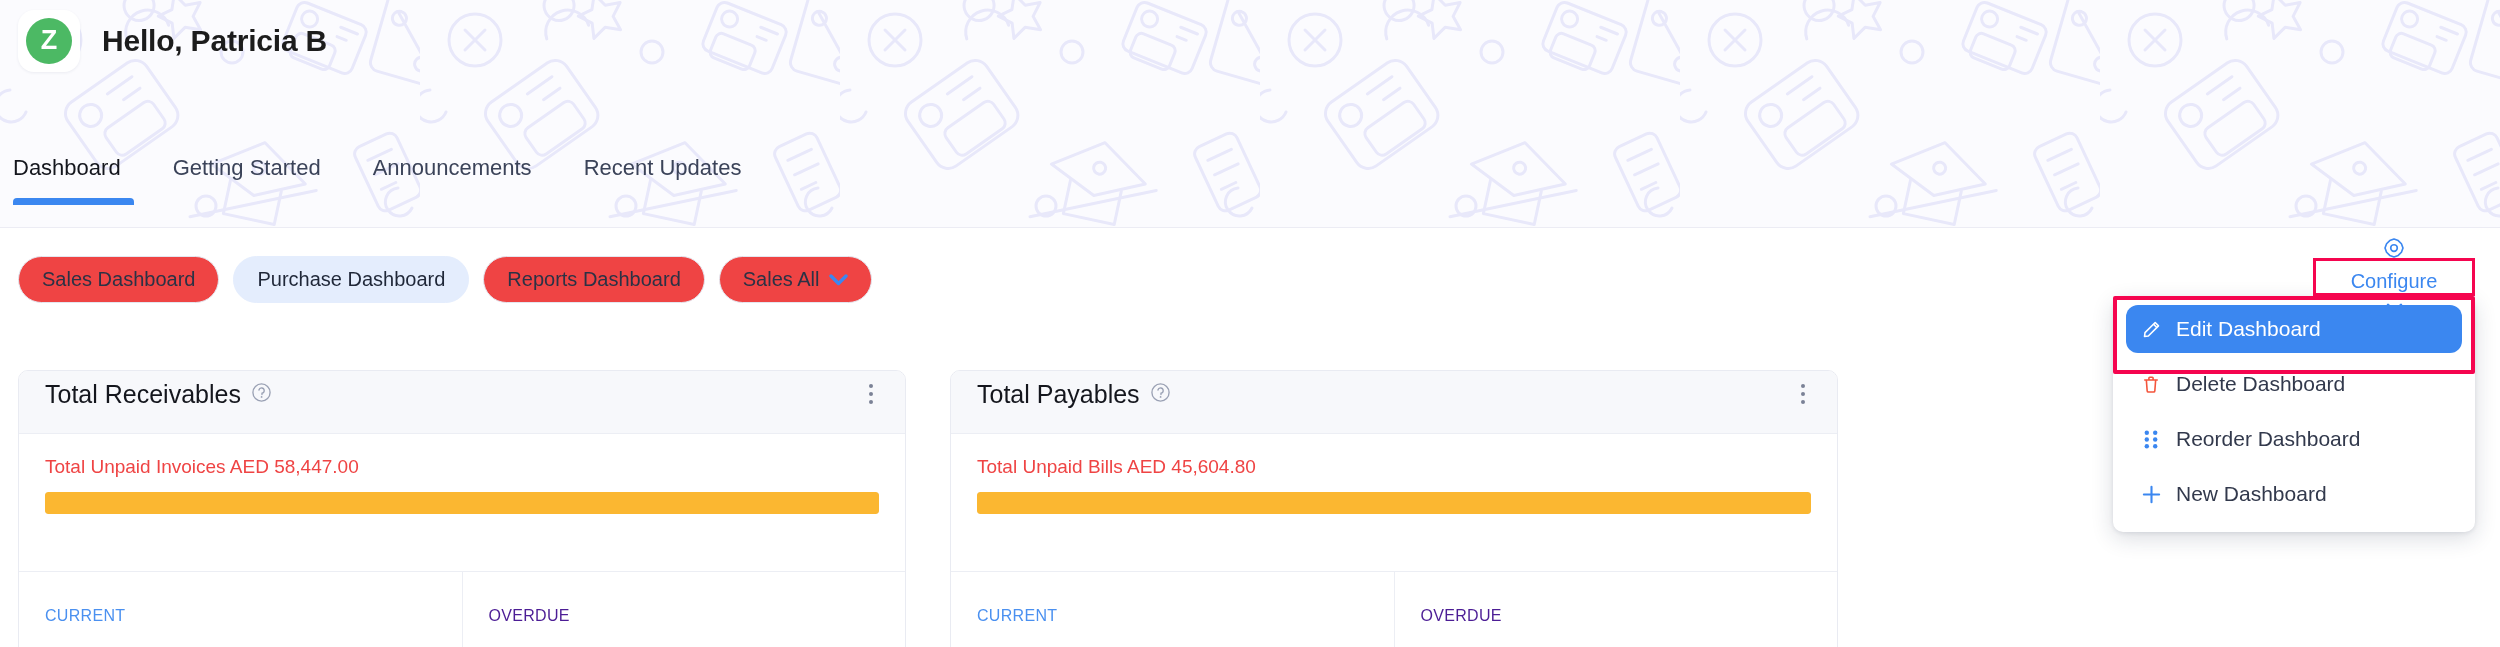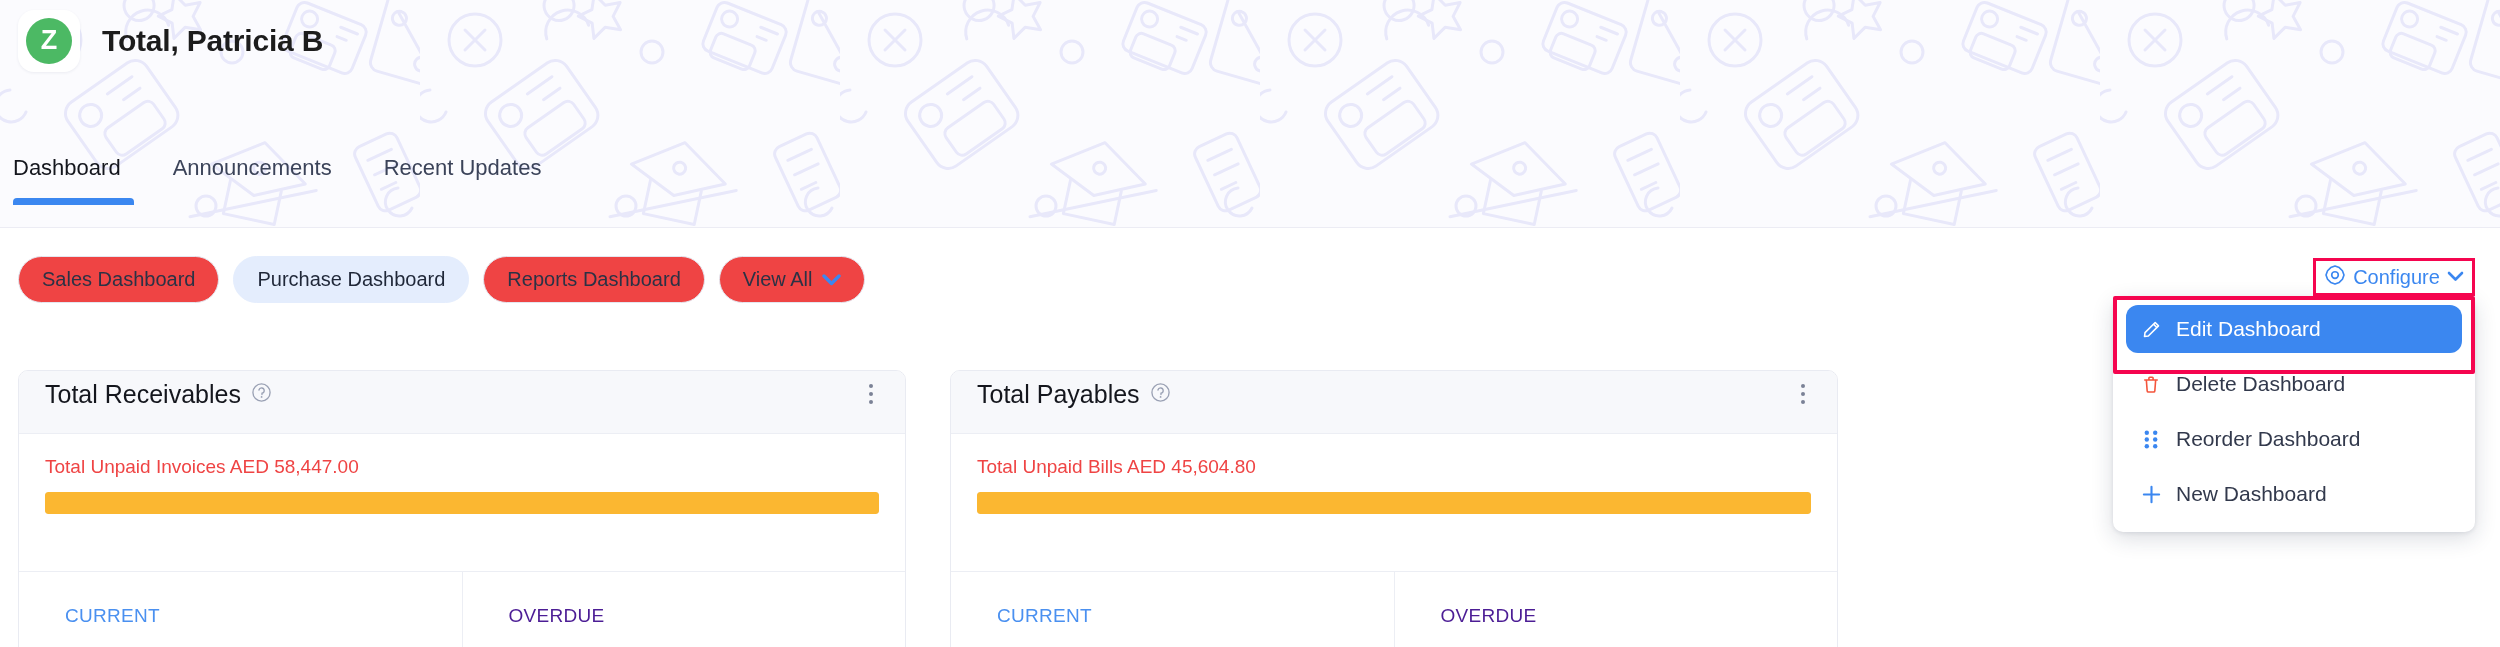--- a/index.html
+++ b/index.html
@@ -153,20 +153,21 @@
     left: 2313px; top: 258px;
     width: 162px; height: 38px;
     border: 3px solid #f5054f;
     background: #ffffff;
     display: flex;
     align-items: center;
     justify-content: center;
     gap: 7px;
     cursor: pointer;
     z-index: 6;
+    flex-direction: column;
   }
   .configure-label {
     font-size: 20px;
     color: #3b87f0;
     white-space: nowrap;
   }
 
   
   .dropdown {
     position: absolute;
@@ -292,24 +293,23 @@
   .foot-col {
     flex: 1;
     display: flex;
     align-items: center;
     padding-left: 26px;
   }
   .foot-col + .foot-col {
     border-left: 1px solid #eceef4;
   }
   .foot-label {
-    font-size: 19px;
+    font-size: 16px;
     letter-spacing: 0.3px;
     white-space: nowrap;
-    margin-left: 20px;
   }
   .foot-label.current { color: #4a90f0; }
   .foot-label.overdue { color: #4c1d95; }
 </style>
 </head>
 <body>
 
 <div id="app">
 
   <div class="header-band">
@@ -359,47 +359,50 @@
       </defs>
       <rect x="0" y="0" width="2500" height="228" fill="url(#officePattern)"></rect>
     </svg>
   </div>
   <div class="header-band-bottom-line"></div>
 
   <div class="greeting-row">
     <div class="avatar-frame">
       <div class="avatar-circle">Z</div>
     </div>
-    <div class="greeting-text">Total, Patricia B</div>
+    <div class="greeting-text">Hello, Patricia B</div>
   </div>
 
   <div class="tabs">
     <div class="tab active">
       <span>Dashboard</span>
     </div>
     <div class="tab">
+      <span>Getting Started</span>
+    </div>
+    <div class="tab">
       <span>Announcements</span>
     </div>
     <div class="tab">
       <span>Recent Updates</span>
     </div>
   </div>
 
   <div class="pill-row">
     <div class="pill">
       <span>Sales Dashboard</span>
     </div>
     <div class="pill selected">
       <span>Purchase Dashboard</span>
     </div>
     <div class="pill">
       <span>Reports Dashboard</span>
     </div>
     <div class="pill">
-      <span>View All</span>
+      <span>Sales All</span>
       <span class="chev">
         <svg width="19" height="13" viewBox="0 0 19 13" aria-hidden="true">
           <path d="M2 3 L9.5 10.5 L17 3" fill="none" stroke="#3b87f0" stroke-width="3.4" stroke-linecap="round" stroke-linejoin="round"></path>
         </svg>
       </span>
     </div>
   </div>
 
   <div class="configure-wrap">
     <span>

